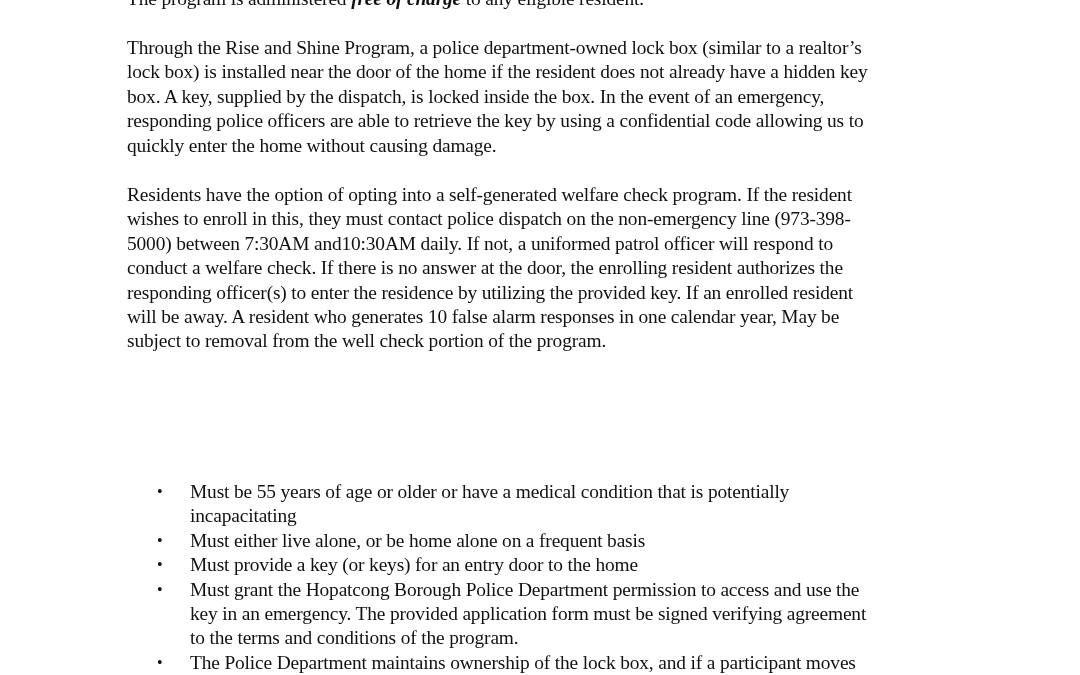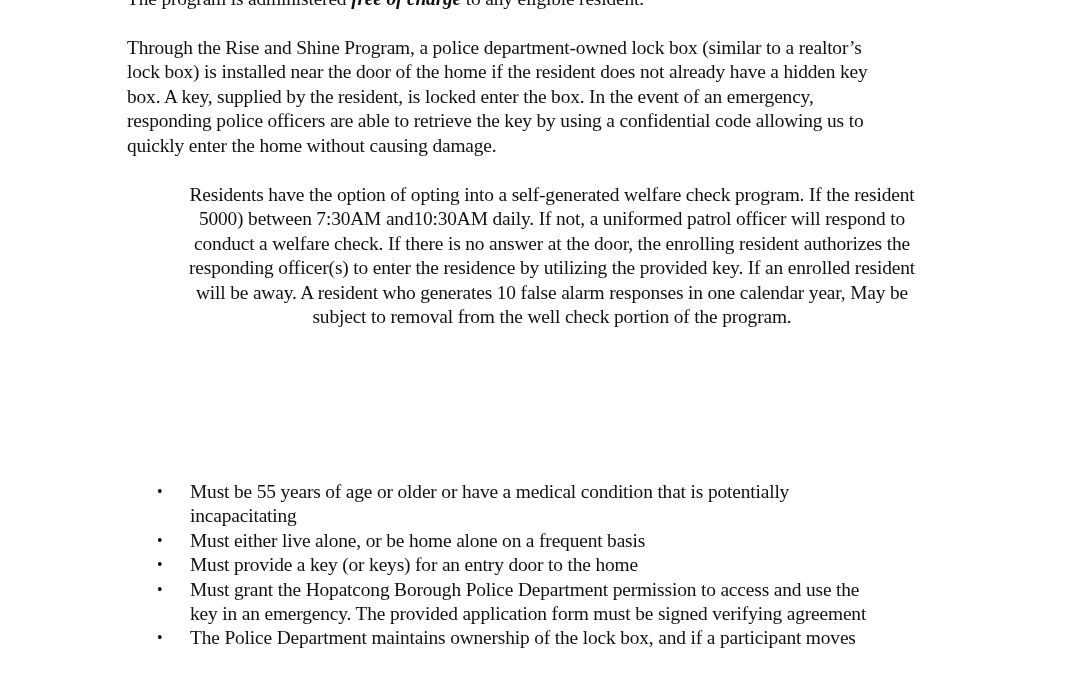--- a/index.html
+++ b/index.html
@@ -16,21 +16,21 @@
     letter-spacing: -0.15px;
   }
   .line-top em { font-weight: bold; font-style: italic; }
   .para {
     position: absolute; left: 127px; width: 850px;
     font-size: 19.4px; line-height: 24.4px; margin: 0;
     letter-spacing: -0.15px;
   }
   .para .ln { display: block; white-space: nowrap; }
   #p1 { top: 36px; }
-  #p2 { top: 183px; text-align: center; }
+  #p2 { top: 183px; }
   #p3 { top: 404px; }
   ul.terms {
     position: absolute; left: 127px; top: 480px; margin: 0; padding: 0;
     list-style: none; font-size: 19.4px; line-height: 24.4px; letter-spacing: -0.15px;
   }
   ul.terms li { position: relative; padding-left: 63px; }
   ul.terms li .bullet {
     position: absolute; left: 30px; top: 0; font-size: 16px;
   }
   ul.terms li .ln { display: block; white-space: nowrap; font-family: Liberation Serif, serif; }
@@ -40,27 +40,28 @@
 
 <div class="page">
 
   <div class="line-top">
     <span>The program is administered </span><em>free of charge</em><span> to any eligible resident.</span>
   </div>
 
   <p class="para" id="p1">
     <span class="ln">Through the Rise and Shine Program, a police department-owned lock box (similar to a realtor’s</span>
     <span class="ln">lock box) is installed near the door of the home if the resident does not already have a hidden key</span>
-    <span class="ln">box. A key, supplied by the resident, is locked enter the box. In the event of an emergency,</span>
+    <span class="ln">box. A key, supplied by the dispatch, is locked inside the box. In the event of an emergency,</span>
     <span class="ln">responding police officers are able to retrieve the key by using a confidential code allowing us to</span>
     <span class="ln">quickly enter the home without causing damage.</span>
   </p>
 
   <p class="para" id="p2">
     <span class="ln">Residents have the option of opting into a self-generated welfare check program.  If the resident</span>
+    <span class="ln">wishes to enroll in this, they must contact police dispatch on the non-emergency line (973-398-</span>
     <span class="ln">5000) between 7:30AM and10:30AM daily.  If not, a uniformed patrol officer will respond to</span>
     <span class="ln">conduct a welfare check.  If there is no answer at the door, the enrolling resident authorizes the</span>
     <span class="ln">responding officer(s) to enter the residence by utilizing the provided key.  If an enrolled resident</span>
     <span class="ln">will be away.  A resident who generates 10 false alarm responses in one calendar year, May be</span>
     <span class="ln">subject to removal from the well check portion of the program.</span>
   </p>
 
   <p class="para" id="p3">
   </p>
 
@@ -75,20 +76,21 @@
       <span class="ln">Must either live alone, or be home alone on a frequent basis</span>
     </li>
     <li>
       <span class="bullet">•</span>
       <span class="ln">Must provide a key (or keys) for an entry door to the home</span>
     </li>
     <li>
       <span class="bullet">•</span>
       <span class="ln">Must grant the Hopatcong Borough Police Department permission to access and use the</span>
       <span class="ln">key in an emergency. The provided application form must be signed verifying agreement</span>
+      <span class="ln">to the terms and conditions of the program.</span>
     </li>
     <li>
       <span class="bullet">•</span>
       <span class="ln">The Police Department maintains ownership of the lock box, and if a participant moves</span>
     </li>
   </ul>
 
 </div>
 
 </body></html>

